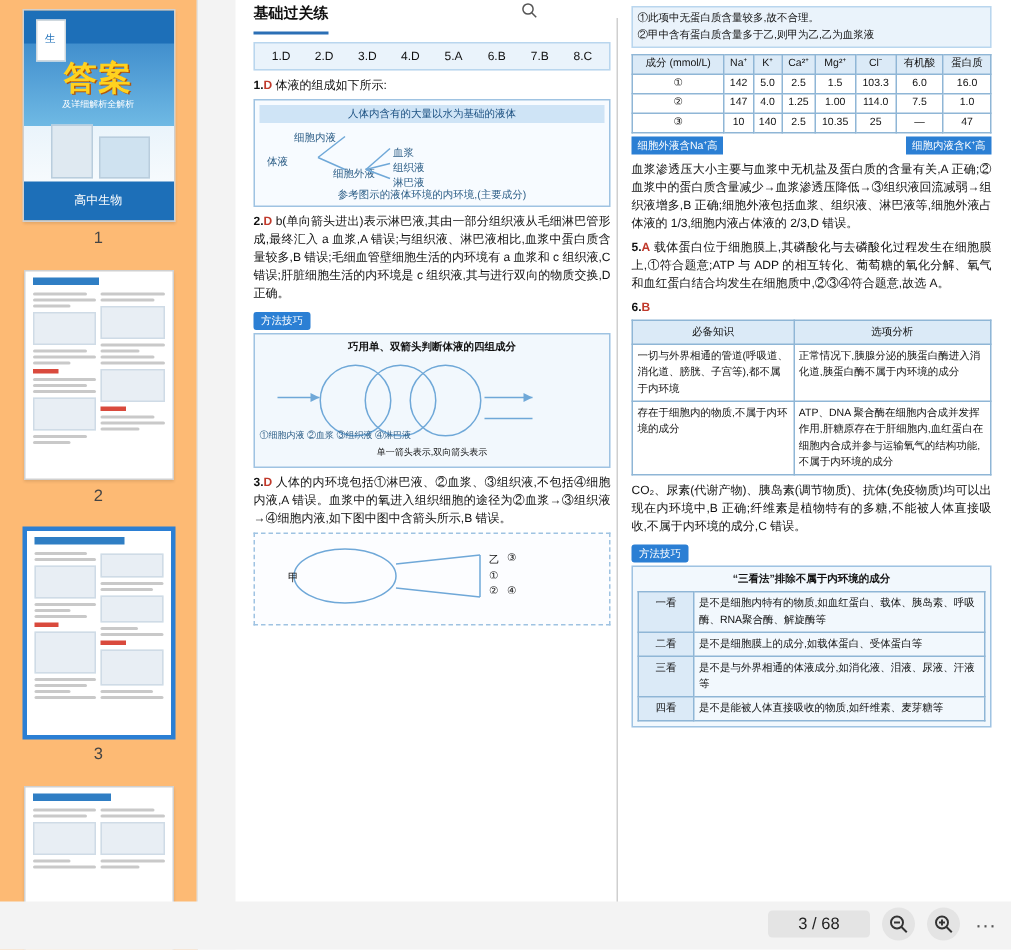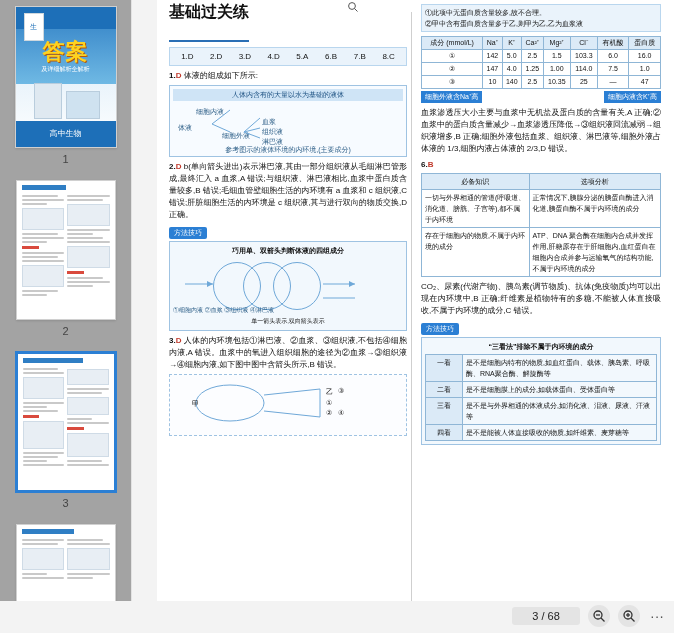--- a/index.html
+++ b/index.html
@@ -6,21 +6,21 @@
   body{
     width:674px;height:633px;
     background:#f3f3f3;
     font-family:"Liberation Sans", sans-serif;
     overflow:hidden;
     position:relative;
   }
   
   #sidebar{
     position:absolute;left:0;top:0;width:131px;height:633px;
-    background:#a3a3a3;border-right:1px solid #e2e2e2;
+    background:#fdba74;border-right:1px solid #e2e2e2;
     overflow:hidden;
   }
   .thumb-wrap{
     width:131px;
     display:flex;flex-direction:column;align-items:center;
     margin-top:6px;
   }
   .thumb{
     width:100px;height:140px;background:#fff;
     border:1px solid #d0d0d0;position:relative;overflow:hidden;
@@ -82,22 +82,22 @@
   #doc{
     position:absolute;left:157px;top:0;width:517px;height:633px;
     background:#fff;overflow:hidden;
   }
   .page-inner{position:relative;width:517px;height:633px;font-size:8px;color:#111;}
   .col{position:absolute;top:0;box-sizing:border-box;}
   .colL{left:8px;width:248px;padding:2px 6px 0 4px;}
   .colR{left:258px;width:250px;padding:2px 4px 0 6px;}
   .vline{position:absolute;left:254px;top:12px;width:1px;height:590px;background:#cfcfcf;}
   .sec-title{
-    display:inline-block;font-weight:bold;font-size:16px;color:#111;
-    border-bottom:2px solid #2b6fb5;padding-bottom:17px;margin-bottom:3px;
+    display:inline-block;font-weight:bold;font-size:10px;color:#111;
+    border-bottom:2px solid #2b6fb5;padding-bottom:5px;margin-bottom:3px;
   }
   .blue-strip{
     background:#eaf3fb;border:1px solid #b9d6ee;padding:2px 3px;margin:2px 0 4px 0;
     line-height:13px;
   }
   .ansrow{display:flex;flex-wrap:wrap;gap:0;}
   .ansrow span{width:12.5%;font-size:8px;text-align:center;}
   .q{margin:4px 0 2px 0;line-height:12px;text-align:justify;}
   .q .no{font-weight:bold;}
   .ans{color:#c0392b;font-weight:bold;}
@@ -445,20 +445,24 @@
       </tbody>
         </table>
 
       <div style="display:flex;justify-content:space-between;margin-bottom:3px;">
         <span class="tagline">细胞外液含Na⁺高</span>
         <span class="tagline">细胞内液含K⁺高</span>
       </div>
 
       <div class="q">血浆渗透压大小主要与血浆中无机盐及蛋白质的含量有关,A 正确;②血浆中的蛋白质含量减少→血浆渗透压降低→③组织液回流减弱→组织液增多,B 正确;细胞外液包括血浆、组织液、淋巴液等,细胞外液占体液的 1/3,细胞内液占体液的 2/3,D 错误。</div>
 
+      <div class="q">
+        <span class="no">5.</span><span class="ans">A</span>
+        <span>载体蛋白位于细胞膜上,其磷酸化与去磷酸化过程发生在细胞膜上,①符合题意;ATP 与 ADP 的相互转化、葡萄糖的氧化分解、氧气和血红蛋白结合均发生在细胞质中,②③④符合题意,故选 A。</span>
+      </div>
 
       <div class="q">
         <span class="no">6.</span><span class="ans">B</span>
       </div>
 
       <table class="kv-table">
         <tbody>
             <tr>
           <th style="width:45%">必备知识</th>
           <th>选项分析</th>

